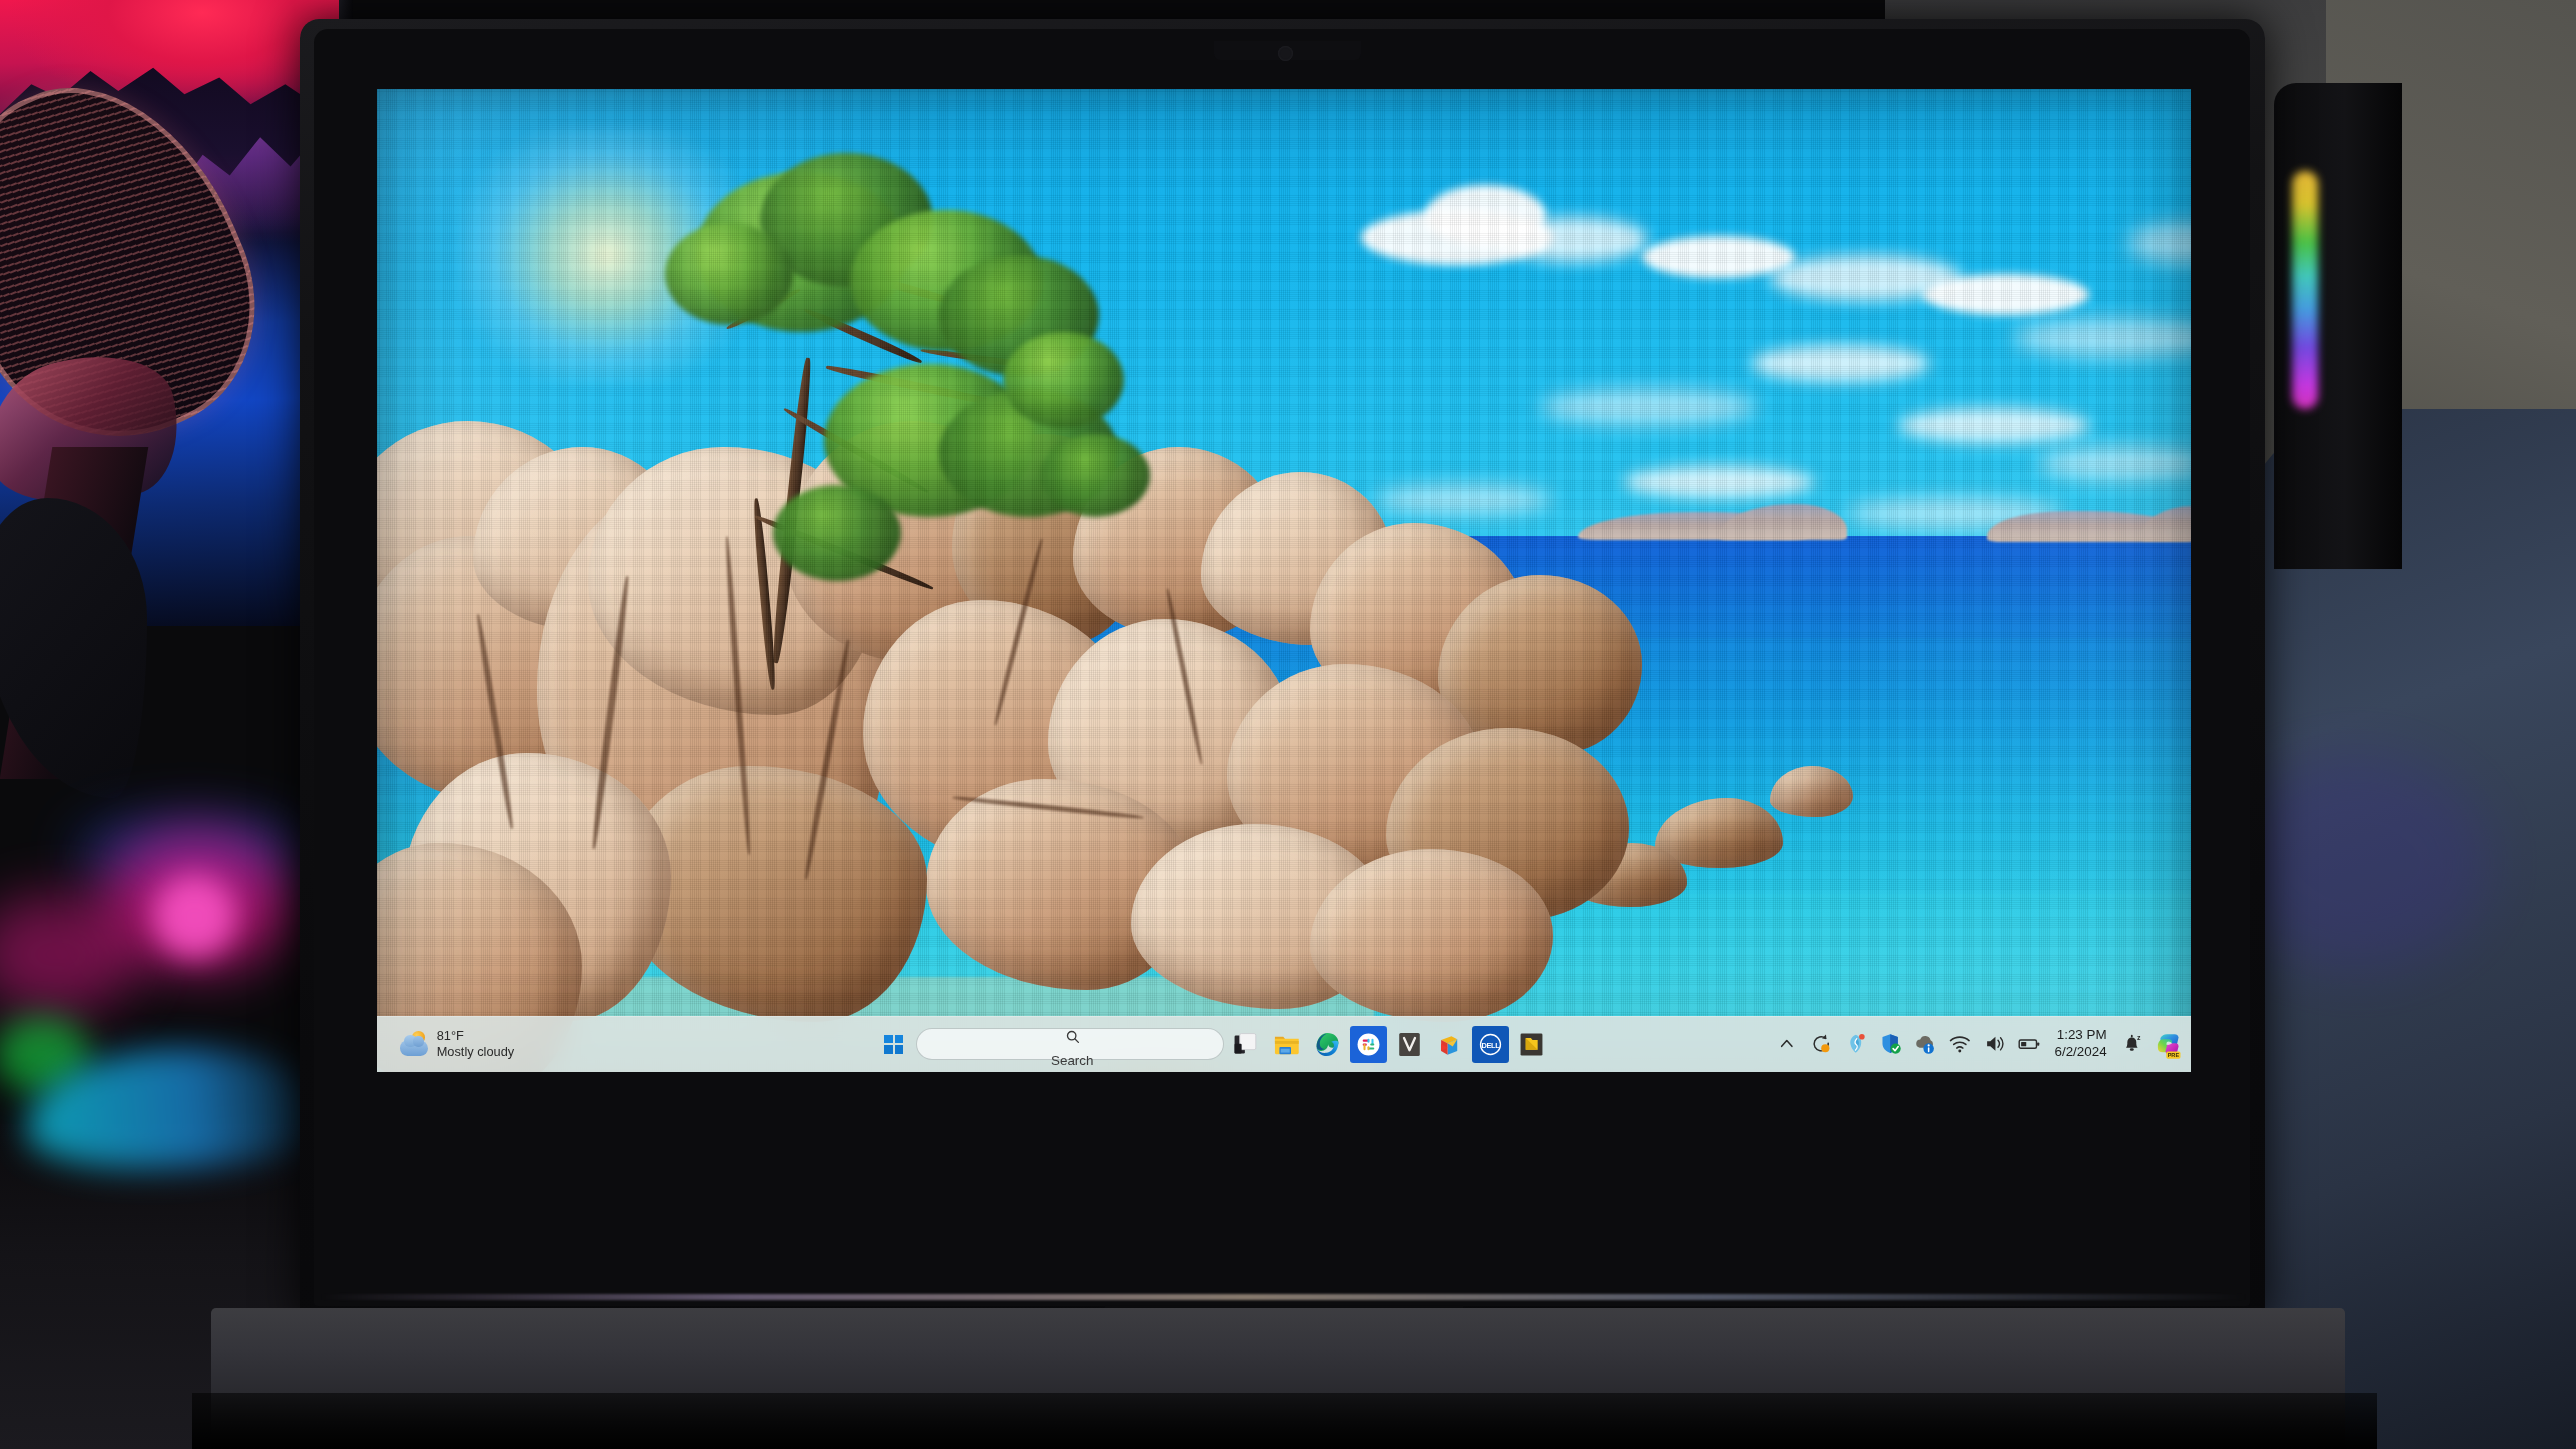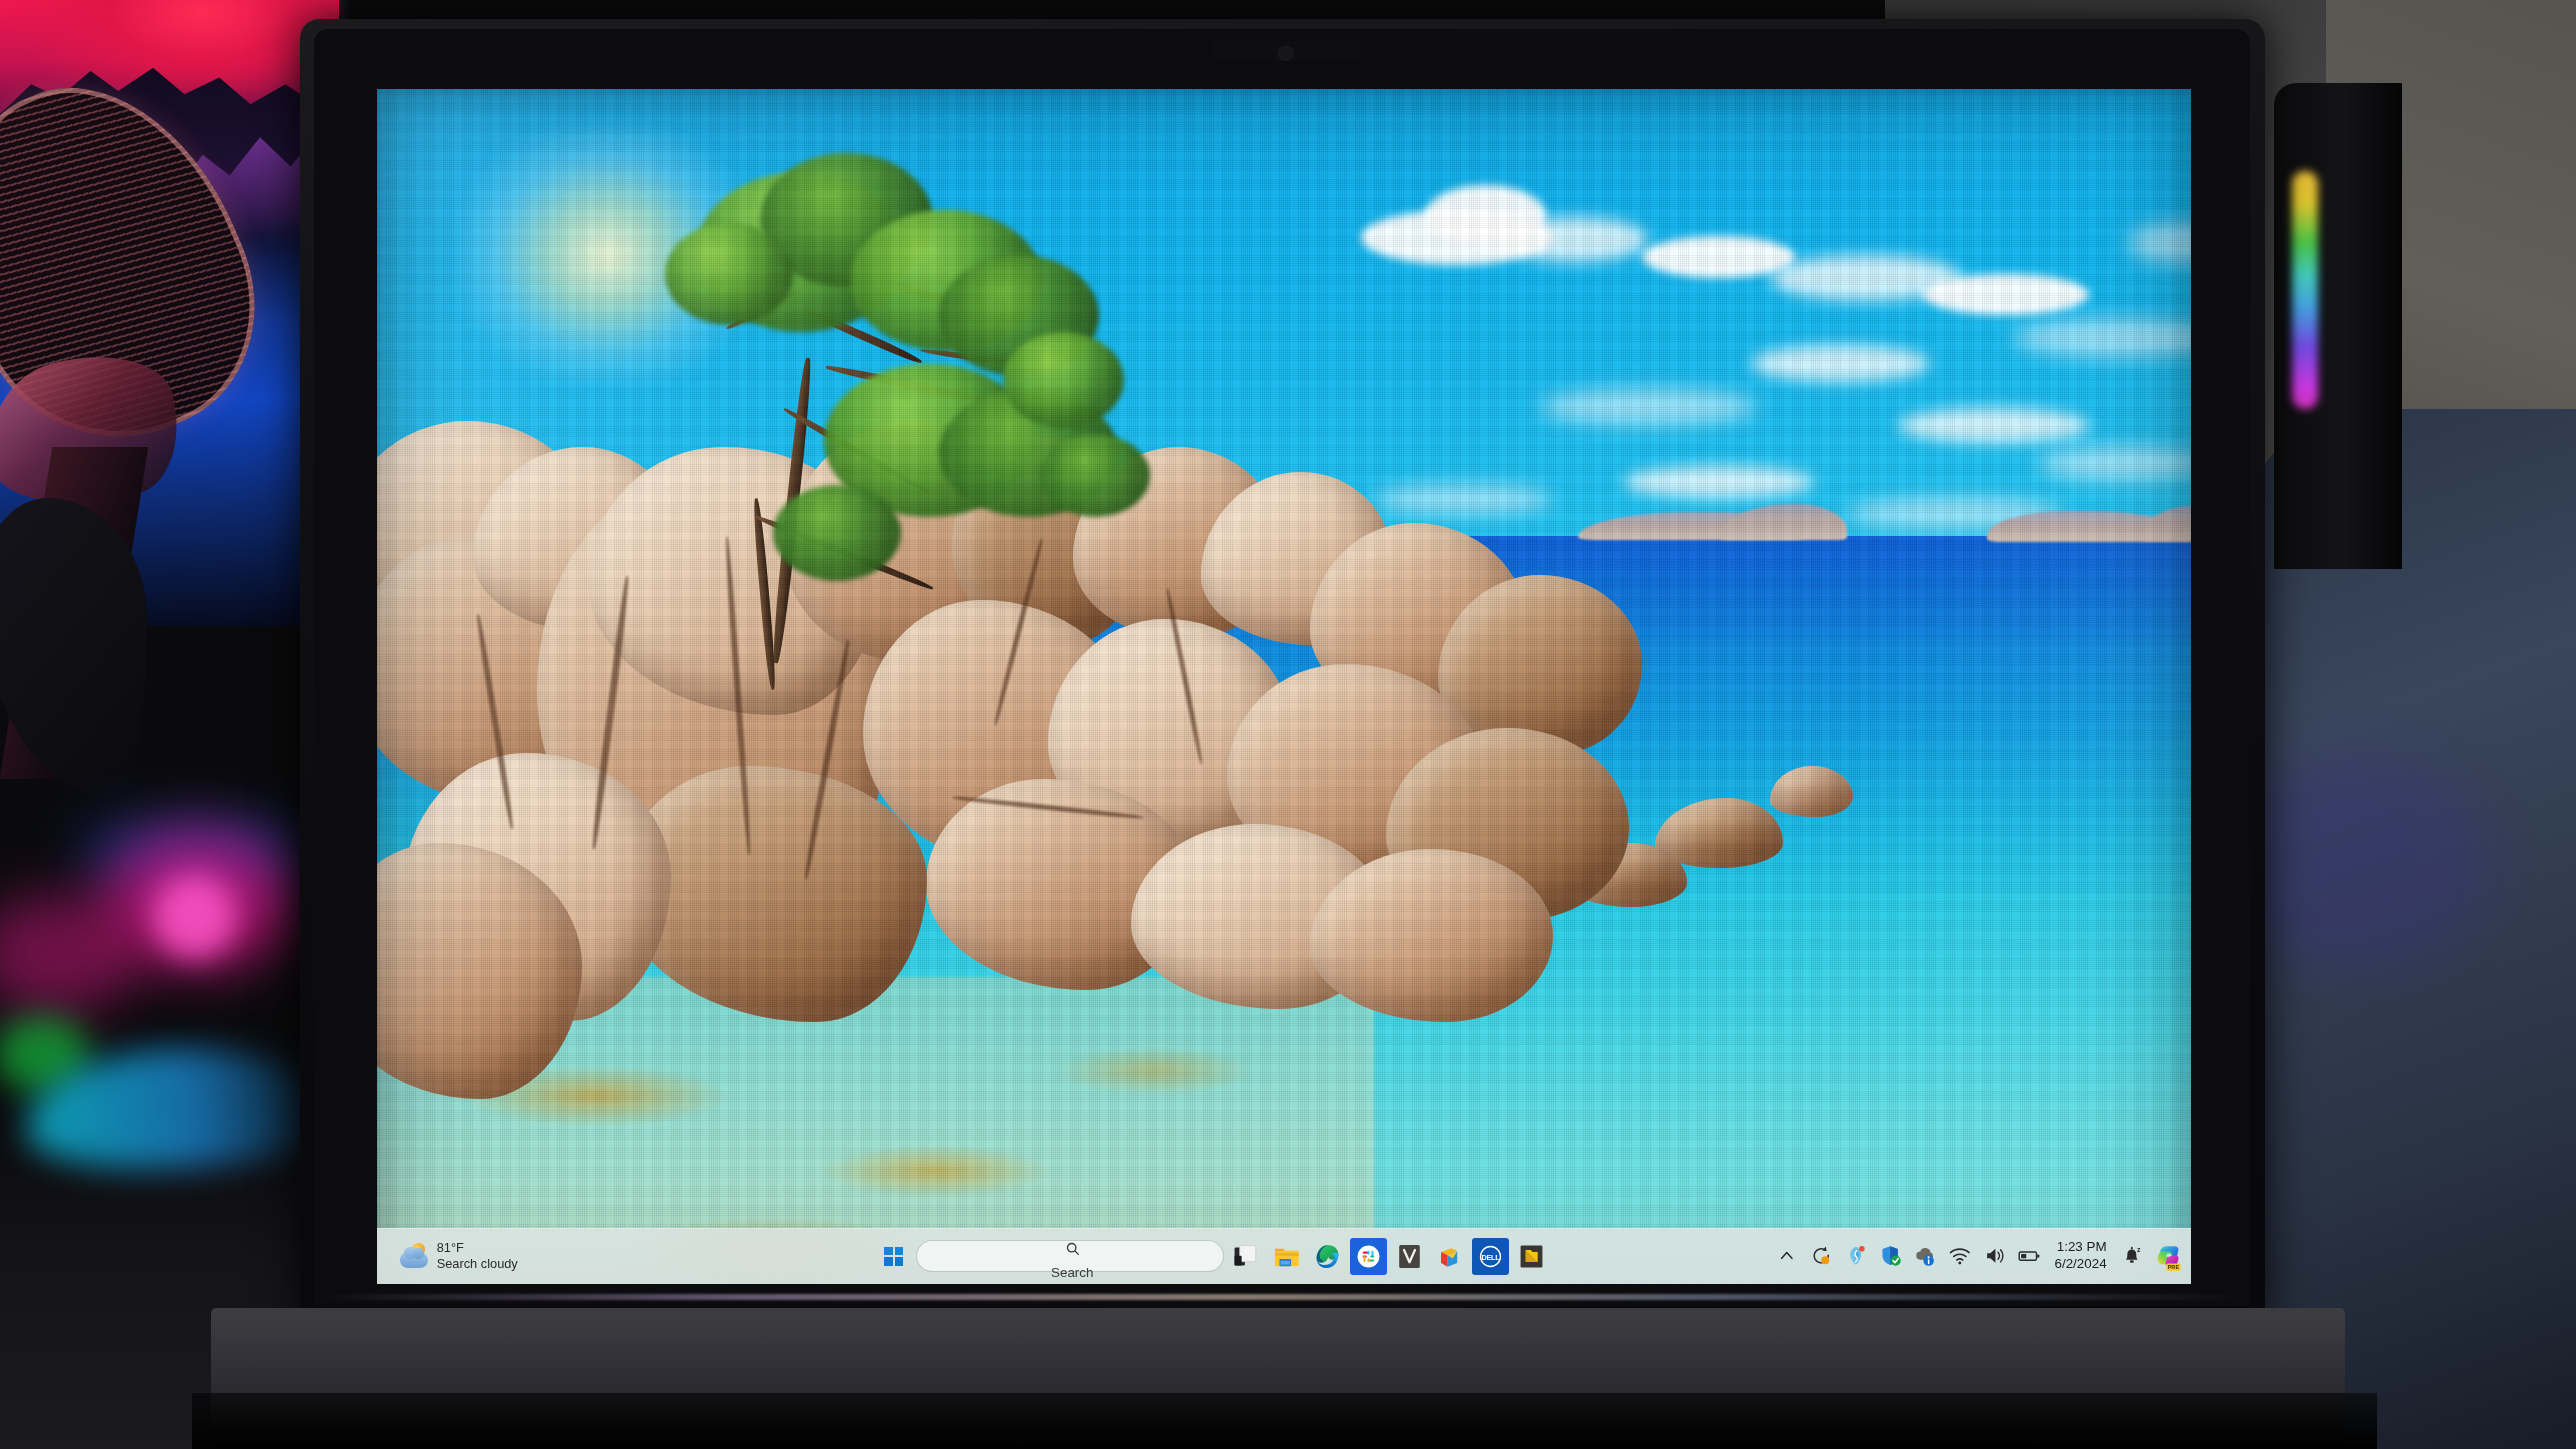--- a/index.html
+++ b/index.html
@@ -123,21 +123,21 @@
     border-radius:50%; background:#16161a;
     box-shadow:inset 0 0 1.9px #2a2a30;
   }
   #webcam-notch {
     position:absolute; left:1214px; top:41px; width:147px; height:19px;
     background:#0e0e11; border-radius:0 0 6.4px 6.4px;
   }
 
   
   #screen {
-    position:absolute; left:377px; top:89px; width:1814px; height:1195px;
+    position:absolute; left:377px; top:89px; width:1814px; height:983px;
     overflow:hidden; background:#fde047;
   }
 
   
   .sky {
     position:absolute; inset:0;
     background:linear-gradient(178deg,#0fa9e8 0%,#10b3ec 18%,#1fc0ef 38%,#39cdf1 55%,#63d8f2 70%,#8ce3f3 82%,#b7edf5 92%,#d9f4f6 100%);
   }
   .sunglow {
     position:absolute; left:83px; top:38px; width:294px; height:256px;
@@ -456,21 +456,21 @@
   <div id="taskbar">
 
     <div class="tb-left">
       <div id="weather">
         <div class="wx-icon">
           <div class="wx-sun"></div>
             <div class="wx-cloud"></div>
         </div>
         <div class="wx-text">
           <span class="wx-temp">81°F</span>
-          <span class="wx-desc">Search cloudy</span>
+          <span class="wx-desc">Mostly cloudy</span>
         </div>
       </div>
     </div>
 
     <div class="tb-center">
 
       <div id="start-btn" title="Start">
         <span class="winlogo">
           <i></i>
             <i></i>

